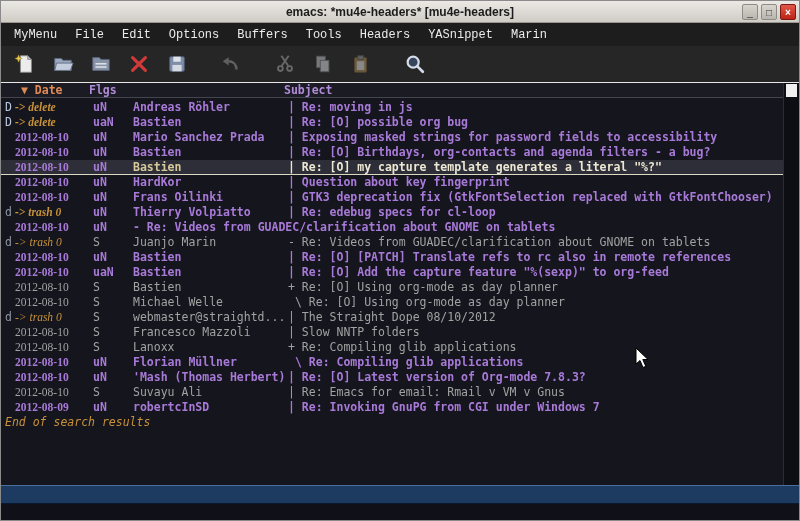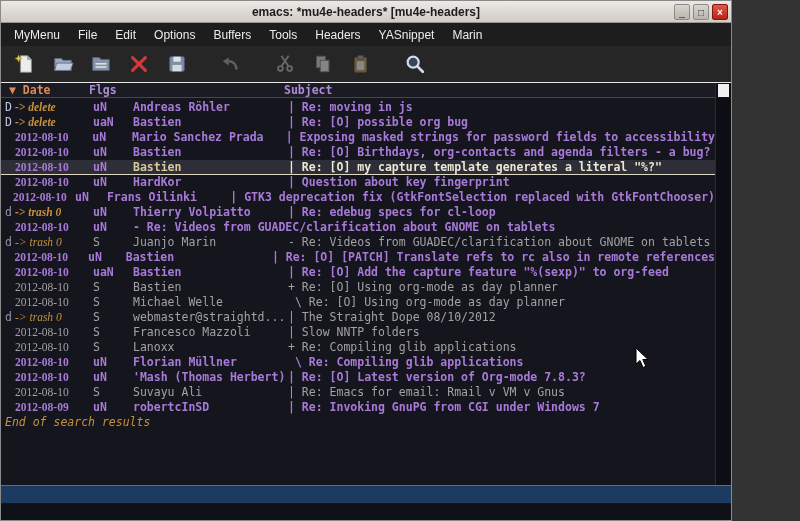--- a/index.html
+++ b/index.html
@@ -1,18 +1,18 @@
 <!DOCTYPE html>
 <html><head>
 <meta charset="utf-8">
 <style>
   * { margin:0; padding:0; box-sizing:border-box; }
   html,body { width:800px; height:521px; background:#333; overflow:hidden; }
   .frame {
-    position:relative; width:732px; height:521px;
+    position:relative; width:800px; height:521px;
     border:1px solid #8a8a8a; background:#15151e;
     display:flex; flex-direction:column;
     font-family:"DejaVu Sans Mono", monospace;
   }
   
   .titlebar {
     height:22px; flex:0 0 22px;
     background:linear-gradient(#ece9e5,#cfcbc5);
     border-bottom:1px solid #9a968f;
     display:flex; align-items:center; justify-content:center;
@@ -24,41 +24,41 @@
   .wbtn {
     width:16px; height:16px; font-size:10px; line-height:15px; text-align:center;
     background:linear-gradient(#d8d4ce,#b8b4ae); border:1px solid #8e8a84;
     color:#3a3a3a; border-radius:2px;
   }
   .wbtn.close { background:linear-gradient(#e05848,#bc2316); color:#fff; font-weight:bold; border-color:#7e1812; }
   
   .menubar {
     height:23px; flex:0 0 23px; background:#1d1d1d;
     display:flex; align-items:center; padding-left:4px;
-    font-family:Liberation Sans, sans-serif;
+    font-family:Liberation Mono, monospace;
     text-align:right;
   }
   .menu-item { color:#ececec; font-size:12px; padding:3px 9px; }
   
   .toolbar {
     height:37px; flex:0 0 37px; background:#262626;
     border-bottom:1px solid #e8e8e8;
     display:flex; align-items:center; padding-left:10px; gap:10px;
   }
   .tbtn { width:28px; height:28px; display:flex; align-items:center; justify-content:center; border-radius:3px; }
   .tbtn.gap { margin-left:16px; }
   .tbtn.dim { opacity:.5; }
   
   .bodywrap { flex:1; display:flex; min-height:0; }
   .main { flex:1; display:flex; flex-direction:column; min-width:0; overflow:hidden; }
   .headerline {
     height:15px; flex:0 0 15px; background:#1b1b24; border-bottom:1px solid #45454f;
     display:flex; font-size:11.5px; line-height:14px; white-space:pre; font-weight:bold;
   }
-  .hl-date { width:88px; padding-left:8px; color:#e08a55; }
+  .hl-date { width:88px; padding-left:20px; color:#e08a55; }
   .hl-flags { width:40px; color:#b08cd8; }
   .hl-from { width:155px; color:#b08cd8;margin-top:32px; }
   .hl-subj { color:#b08cd8; }
   .buffer { flex:1; background:#15151e; padding-top:2px; overflow:hidden; }
   .hrow { display:flex; white-space:pre; height:15px; line-height:15px; font-size:11.5px; padding-left:4px; }
   .c-mark { width:10px; }
   .c-date { width:78px;font-family:Liberation Serif, serif; }
   .c-flags { width:40px; }
   .c-from { width:155px; overflow:hidden; }
   .c-sep, .c-subj { }

